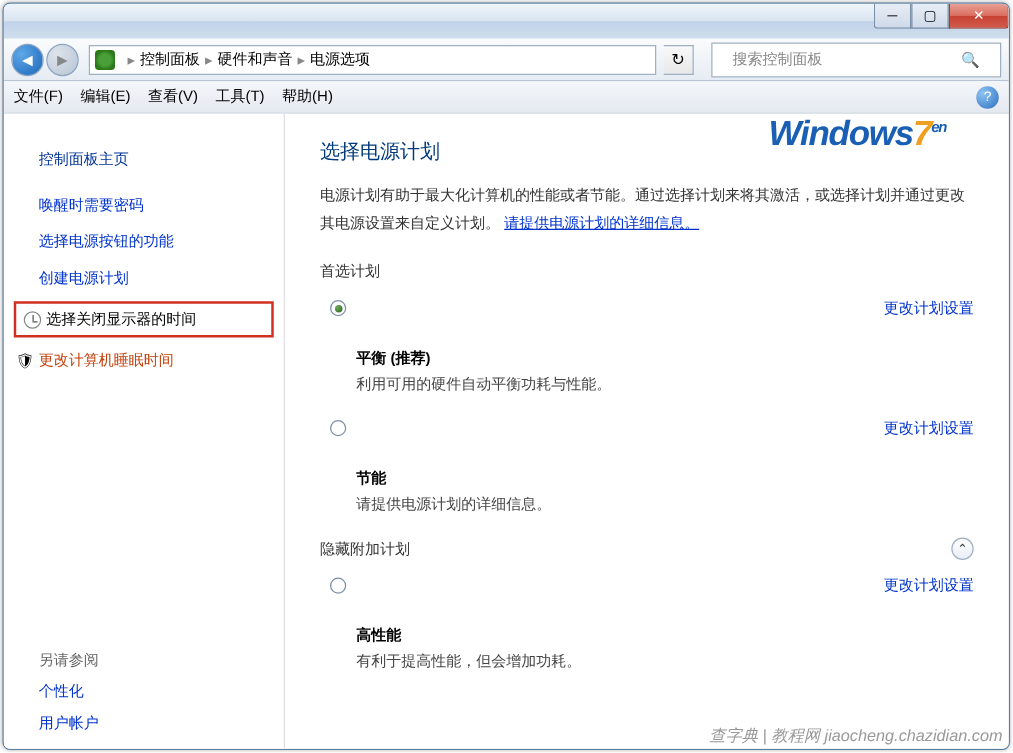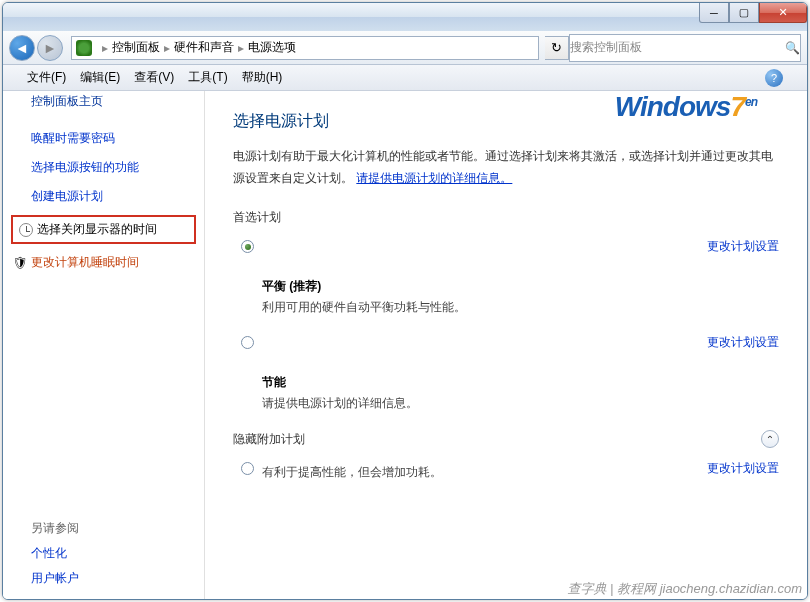--- a/index.html
+++ b/index.html
@@ -11,27 +11,27 @@
 .tb-btn.min { border-radius: 0 0 0 3px; }
 .tb-btn.close { width: 48px; border-radius: 0 0 3px 0; background: linear-gradient(to bottom, #e9a097 0%, #d96e5f 50%, #c74132 51%, #d15a4a 100%); border-color: #a04030; color: #fff; }
 .navbar { height: 34px; background: linear-gradient(to bottom, #fafbfc, #e6ecf3); border-bottom: 1px solid #b8c4d4; display: flex; align-items: center; padding: 0 6px; }
 .navbtn { width: 26px; height: 26px; border-radius: 50%; border: 1px solid #8aa5c4; background: radial-gradient(circle at 30% 30%, #5fa8e8, #1a66b8); color: #fff; display: flex; align-items: center; justify-content: center; font-size: 14px; cursor: pointer; margin-right: 2px; }
 .navbtn.fwd { background: radial-gradient(circle at 30% 30%, #dde4ec, #b8c4d4); color: #888; }
 .addrbar { flex: 1; height: 24px; border: 1px solid #a0b0c4; background: #fff; margin: 0 6px; display: flex; align-items: center; padding: 0 4px; font-size: 12px; }
 .addrbar .cp-icon { width: 16px; height: 16px; background: radial-gradient(circle, #4a9f3a 40%, #2a7818 70%); border-radius: 3px; margin-right: 6px; }
 .addrbar .sep { color: #888; margin: 0 4px; }
 .addrbar .crumb { color: #000; }
 .refresh-btn { width: 24px; height: 24px; border: 1px solid #a0b0c4; border-left: none; background: linear-gradient(to bottom,#f8f8f8,#e8e8e8); display:flex; align-items:center; justify-content:center; font-size:13px; cursor:pointer; }
-.searchbar { width: 232px; height: 28px; border: 1px solid #a0b0c4; background: #fff; display: flex; align-items: center; padding: 0 0; font-size: 12px; color: #888; margin-left: 0; }
+.searchbar { width: 232px; height: 28px; border: 1px solid #a0b0c4; background: #fff; display: flex; align-items: center; padding: 0 16px; font-size: 12px; color: #888; margin-left: 14px; }
 .searchbar .sicon { margin-left: auto; color: #555; }
-.menubar { height: 26px; background: linear-gradient(to bottom, #f4f6fa, #e4e9f0); border-bottom: 1px solid #c8d0dc; display: flex; align-items: center; padding: 0 24px; font-size: 12px; gap: 14px; }
+.menubar { height: 26px; background: linear-gradient(to bottom, #f4f6fa, #e4e9f0); border-bottom: 1px solid #c8d0dc; display: flex; align-items: center; padding: 0 8px; font-size: 12px; gap: 14px; }
 .menubar .mi { cursor: pointer; }
 .menubar .help-icon { margin-left: auto; width: 18px; height: 18px; border-radius: 50%; background: radial-gradient(circle at 30% 30%, #8fc3f2, #2a70c0); color: #fff; font-size: 11px; display:flex;align-items:center;justify-content:center; cursor:pointer; }
 .content { flex: 1; display: flex; overflow: hidden; background:#fff; }
-.sidebar { width: 202px; background: #fff; border-right: 1px solid #e0e0e0; padding: 2px 0 12px 0; display: flex; flex-direction: column; font-size: 12px; justify-content: space-between; }
+.sidebar { width: 225px; background: #fff; border-right: 1px solid #e0e0e0; padding: 28px 0 12px 0; display: flex; flex-direction: column; font-size: 12px; justify-content: space-between; }
 .sidebar .home { color: #003399; margin: 0 0 14px 28px; cursor: pointer; }
 .sidebar .link { color: #0033cc; margin: 6px 0 6px 28px; cursor: pointer; }
 .sidebar .linkrow { display:flex; align-items:center; margin: 6px 0 6px 10px; }
 .sidebar .linkrow .rico { width:14px; height:14px; margin-right:4px; display:inline-flex;align-items:center;justify-content:center; }
 .sidebar .highlighted { border: 2px solid #d03020; padding: 4px 6px; margin: 4px 8px; display:flex; align-items:center; }
 .sidebar .highlighted .rico { width:14px; height:14px; margin-right:4px; border:1px solid #888; border-radius:50%; position:relative; }
 .sidebar .highlighted .rico:before { content:''; position:absolute; width:1px; height:5px; background:#555; left:50%; top:2px; transform-origin:bottom; }
 .sidebar .highlighted .rico:after { content:''; position:absolute; width:4px; height:1px; background:#555; left:50%; top:7px; }
 .sidebar .highlighted span { color: #000; }
 .sidebar .spacer { flex:1; }
@@ -150,20 +150,21 @@
       </div>
 
       <div class="expand-row">
         <div class="section-title" style="margin:0;">隐藏附加计划</div>
         <div class="toggle">⌃</div>
       </div>
 
       <div class="plan">
         <div class="radio"></div>
         <div class="plan-body">
+          <div class="plan-name">高性能</div>
           <div class="plan-desc">有利于提高性能，但会增加功耗。</div>
         </div>
         <a class="change">更改计划设置</a>
       </div>
     </div>
   </div>
 </div>
 
 <div class="watermark-bottom">查字典 | 教程网  jiaocheng.chazidian.com</div>
 

